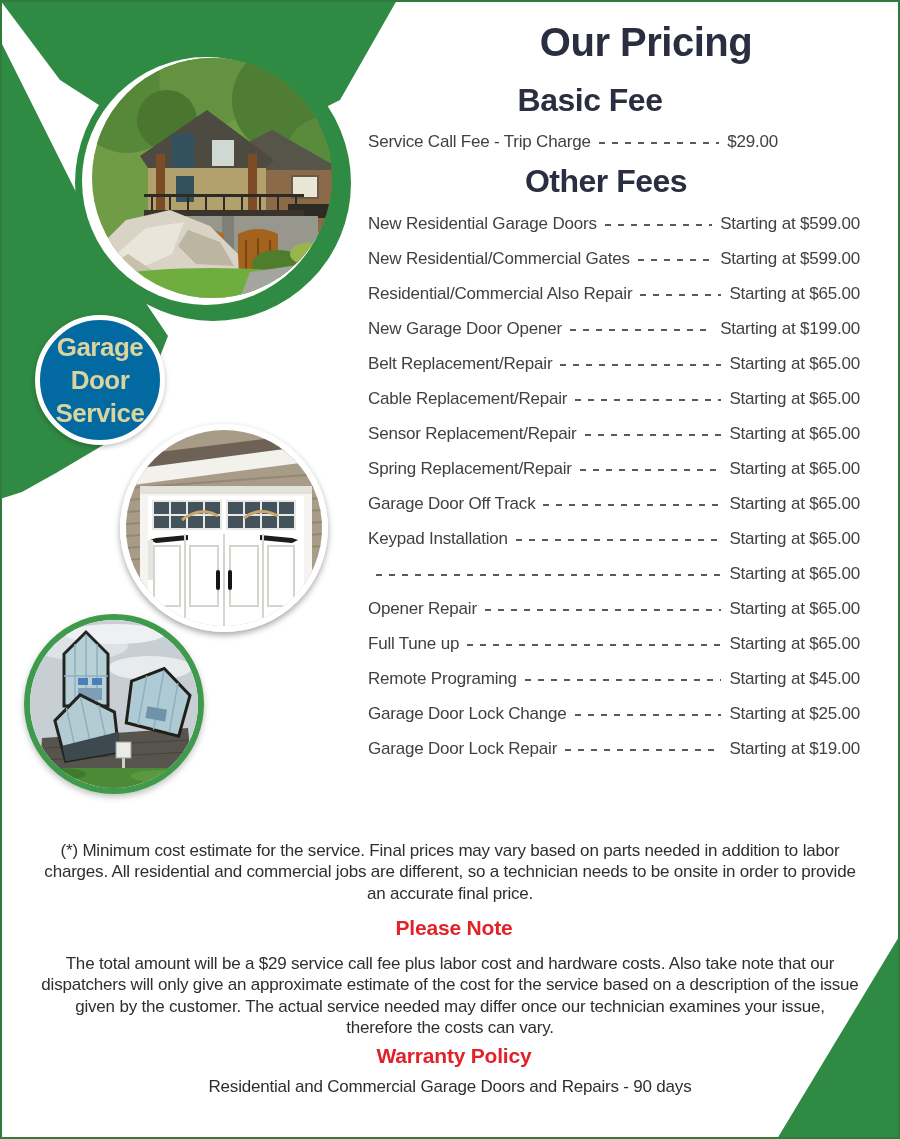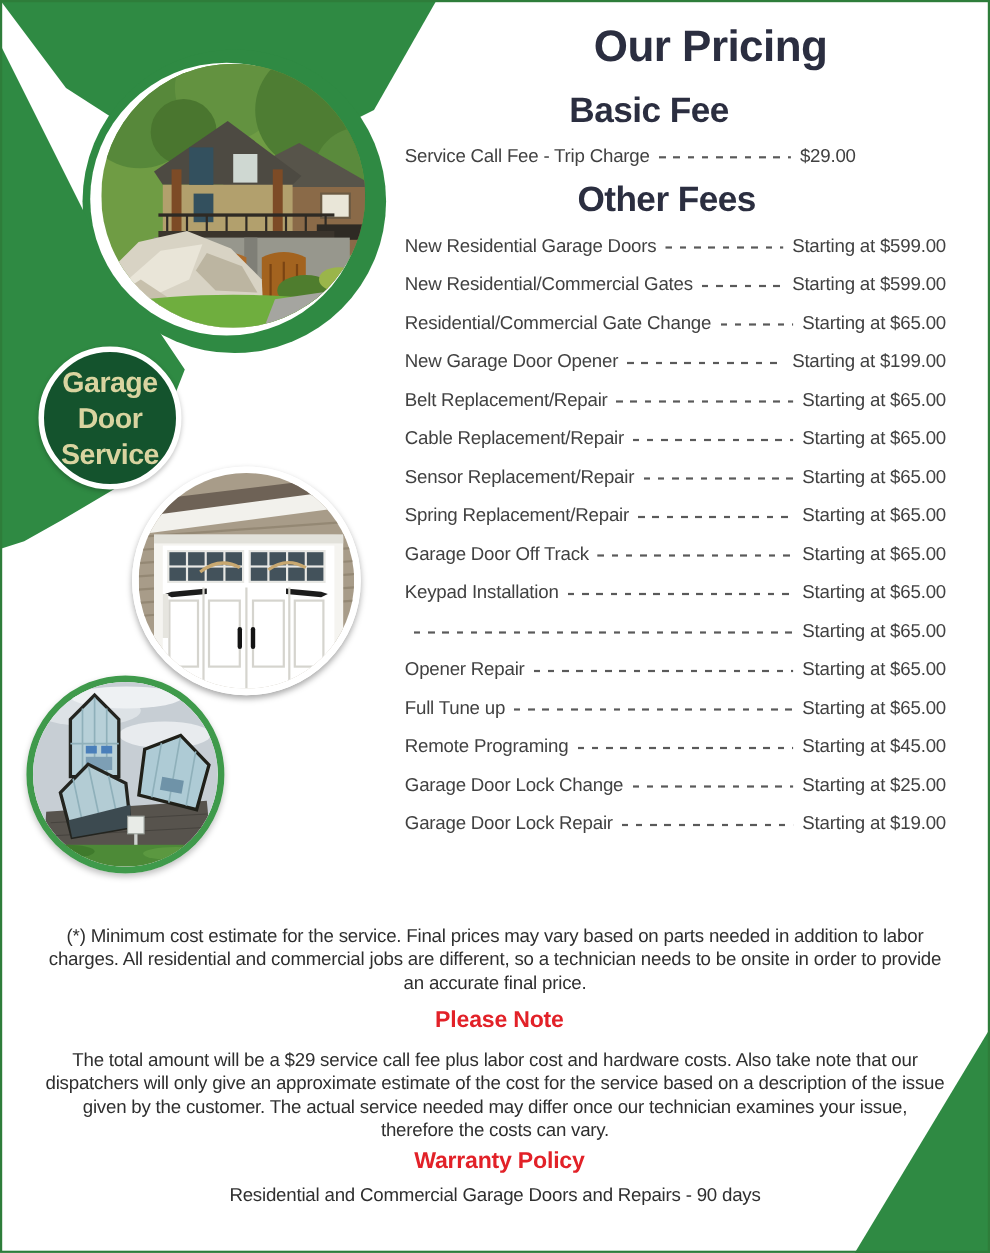--- a/index.html
+++ b/index.html
@@ -11,21 +11,21 @@
   .bg{position:absolute;left:0;top:0;z-index:0;}
   .circle{position:absolute;border-radius:50%;overflow:hidden;box-sizing:border-box;z-index:2;}
   .circle svg{display:block;width:100%;height:100%;}
   .house-circle{left:92px;top:58px;width:240px;height:240px;}
   .garage-circle{left:120px;top:424px;width:208px;height:208px;border:6px solid #ffffff;
     box-shadow:0 3px 6px rgba(0,0,0,.35);}
   .building-circle{left:24px;top:614px;width:180px;height:180px;border:6px solid #3f9a4b;
     box-shadow:0 3px 6px rgba(0,0,0,.25);}
   .badge{
     position:absolute;left:35px;top:315px;width:130px;height:130px;border-radius:50%;
-    background:#14532d;border:5px solid #ffffff;box-sizing:border-box;z-index:3;
+    background:#0369a1;border:5px solid #ffffff;box-sizing:border-box;z-index:3;
     display:flex;flex-direction:column;align-items:center;justify-content:center;
     box-shadow:0 2px 5px rgba(0,0,0,.25);
   }
   .badge div{color:#d9d4a0;font-weight:bold;font-size:26px;line-height:33px;letter-spacing:-.5px;}
   .content{position:absolute;inset:0;z-index:4;}
   .title{
     position:absolute;left:396px;top:20px;width:500px;margin:0;text-align:center;
     font-size:40px;font-weight:800;color:#2b2e40;letter-spacing:-.5px;
   }
   .h2{
@@ -271,21 +271,21 @@
           <span class="prc">Starting at $599.00</span>
         </div>
 
         <div class="row">
           <span class="lbl">New Residential/Commercial Gates</span>
           <span class="leader"></span>
           <span class="prc">Starting at $599.00</span>
         </div>
 
         <div class="row">
-          <span class="lbl">Residential/Commercial Gate Change</span>
+          <span class="lbl">Residential/Commercial Also Repair</span>
           <span class="leader"></span>
           <span class="prc">Starting at $65.00</span>
         </div>
 
         <div class="row">
           <span class="lbl">New Garage Door Opener</span>
           <span class="leader"></span>
           <span class="prc">Starting at $199.00</span>
         </div>
 

